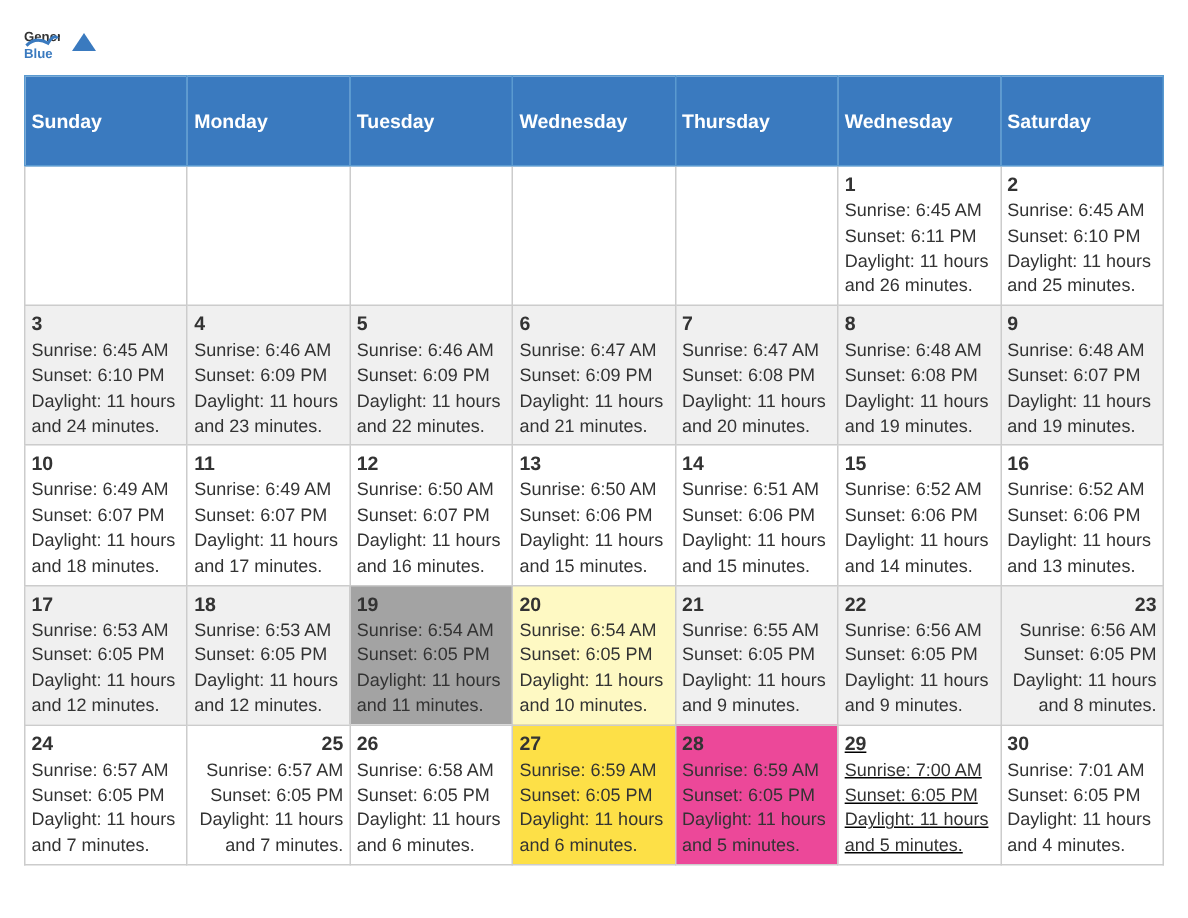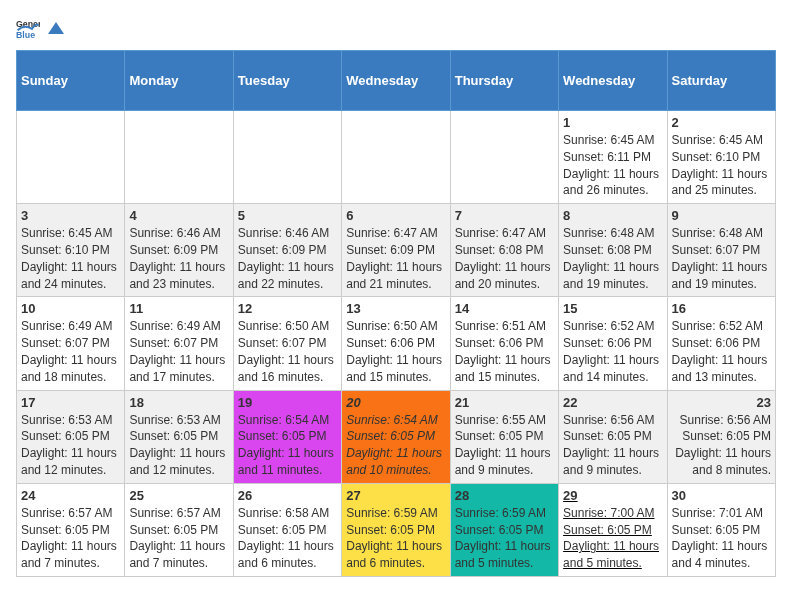--- a/index.html
+++ b/index.html
@@ -194,25 +194,25 @@
       </tr>
       <tr>
         <td style="background: rgb(240, 240, 240);">
           <span class="day-number">17</span>
           <div class="day-info">Sunrise: 6:53 AM<br>Sunset: 6:05 PM<br>Daylight: 11 hours and 12 minutes.</div>
         </td>
         <td style="background: rgb(240, 240, 240);">
           <span class="day-number">18</span>
           <div class="day-info">Sunrise: 6:53 AM<br>Sunset: 6:05 PM<br>Daylight: 11 hours and 12 minutes.</div>
         </td>
-        <td style="background: #d946ef;">
+        <td style="background: #a3a3a3;">
           <span class="day-number">19</span>
           <div class="day-info">Sunrise: 6:54 AM<br>Sunset: 6:05 PM<br>Daylight: 11 hours and 11 minutes.</div>
         </td>
-        <td style="background: #f97316; font-style: italic;">
+        <td style="background: #fef9c3;">
           <span class="day-number">20</span>
           <div class="day-info">Sunrise: 6:54 AM<br>Sunset: 6:05 PM<br>Daylight: 11 hours and 10 minutes.</div>
         </td>
         <td style="background: rgb(240, 240, 240);">
           <span class="day-number">21</span>
           <div class="day-info">Sunrise: 6:55 AM<br>Sunset: 6:05 PM<br>Daylight: 11 hours and 9 minutes.</div>
         </td>
         <td style="background: rgb(240, 240, 240); margin-left: 17px;">
           <span class="day-number">22</span>
           <div class="day-info">Sunrise: 6:56 AM<br>Sunset: 6:05 PM<br>Daylight: 11 hours and 9 minutes.</div>
@@ -220,33 +220,33 @@
         <td style="background: rgb(240, 240, 240); text-align: right;">
           <span class="day-number">23</span>
           <div class="day-info">Sunrise: 6:56 AM<br>Sunset: 6:05 PM<br>Daylight: 11 hours and 8 minutes.</div>
         </td>
       </tr>
       <tr>
         <td style="background: rgb(255, 255, 255);">
           <span class="day-number">24</span>
           <div class="day-info">Sunrise: 6:57 AM<br>Sunset: 6:05 PM<br>Daylight: 11 hours and 7 minutes.</div>
         </td>
-        <td style="background: rgb(255, 255, 255);">
+        <td style="background: rgb(255, 255, 255); text-align: right;">
           <span class="day-number">25</span>
           <div class="day-info">Sunrise: 6:57 AM<br>Sunset: 6:05 PM<br>Daylight: 11 hours and 7 minutes.</div>
         </td>
         <td style="background: rgb(255, 255, 255);">
           <span class="day-number">26</span>
           <div class="day-info">Sunrise: 6:58 AM<br>Sunset: 6:05 PM<br>Daylight: 11 hours and 6 minutes.</div>
         </td>
         <td style="background: #fde047;">
           <span class="day-number">27</span>
           <div class="day-info">Sunrise: 6:59 AM<br>Sunset: 6:05 PM<br>Daylight: 11 hours and 6 minutes.</div>
         </td>
-        <td style="background: #14b8a6;">
+        <td style="background: #ec4899;">
           <span class="day-number">28</span>
           <div class="day-info">Sunrise: 6:59 AM<br>Sunset: 6:05 PM<br>Daylight: 11 hours and 5 minutes.</div>
         </td>
         <td style="background: rgb(255, 255, 255); text-decoration: underline;">
           <span class="day-number">29</span>
           <div class="day-info">Sunrise: 7:00 AM<br>Sunset: 6:05 PM<br>Daylight: 11 hours and 5 minutes.</div>
         </td>
         <td style="background: rgb(255, 255, 255);">
           <span class="day-number">30</span>
           <div class="day-info">Sunrise: 7:01 AM<br>Sunset: 6:05 PM<br>Daylight: 11 hours and 4 minutes.</div>

